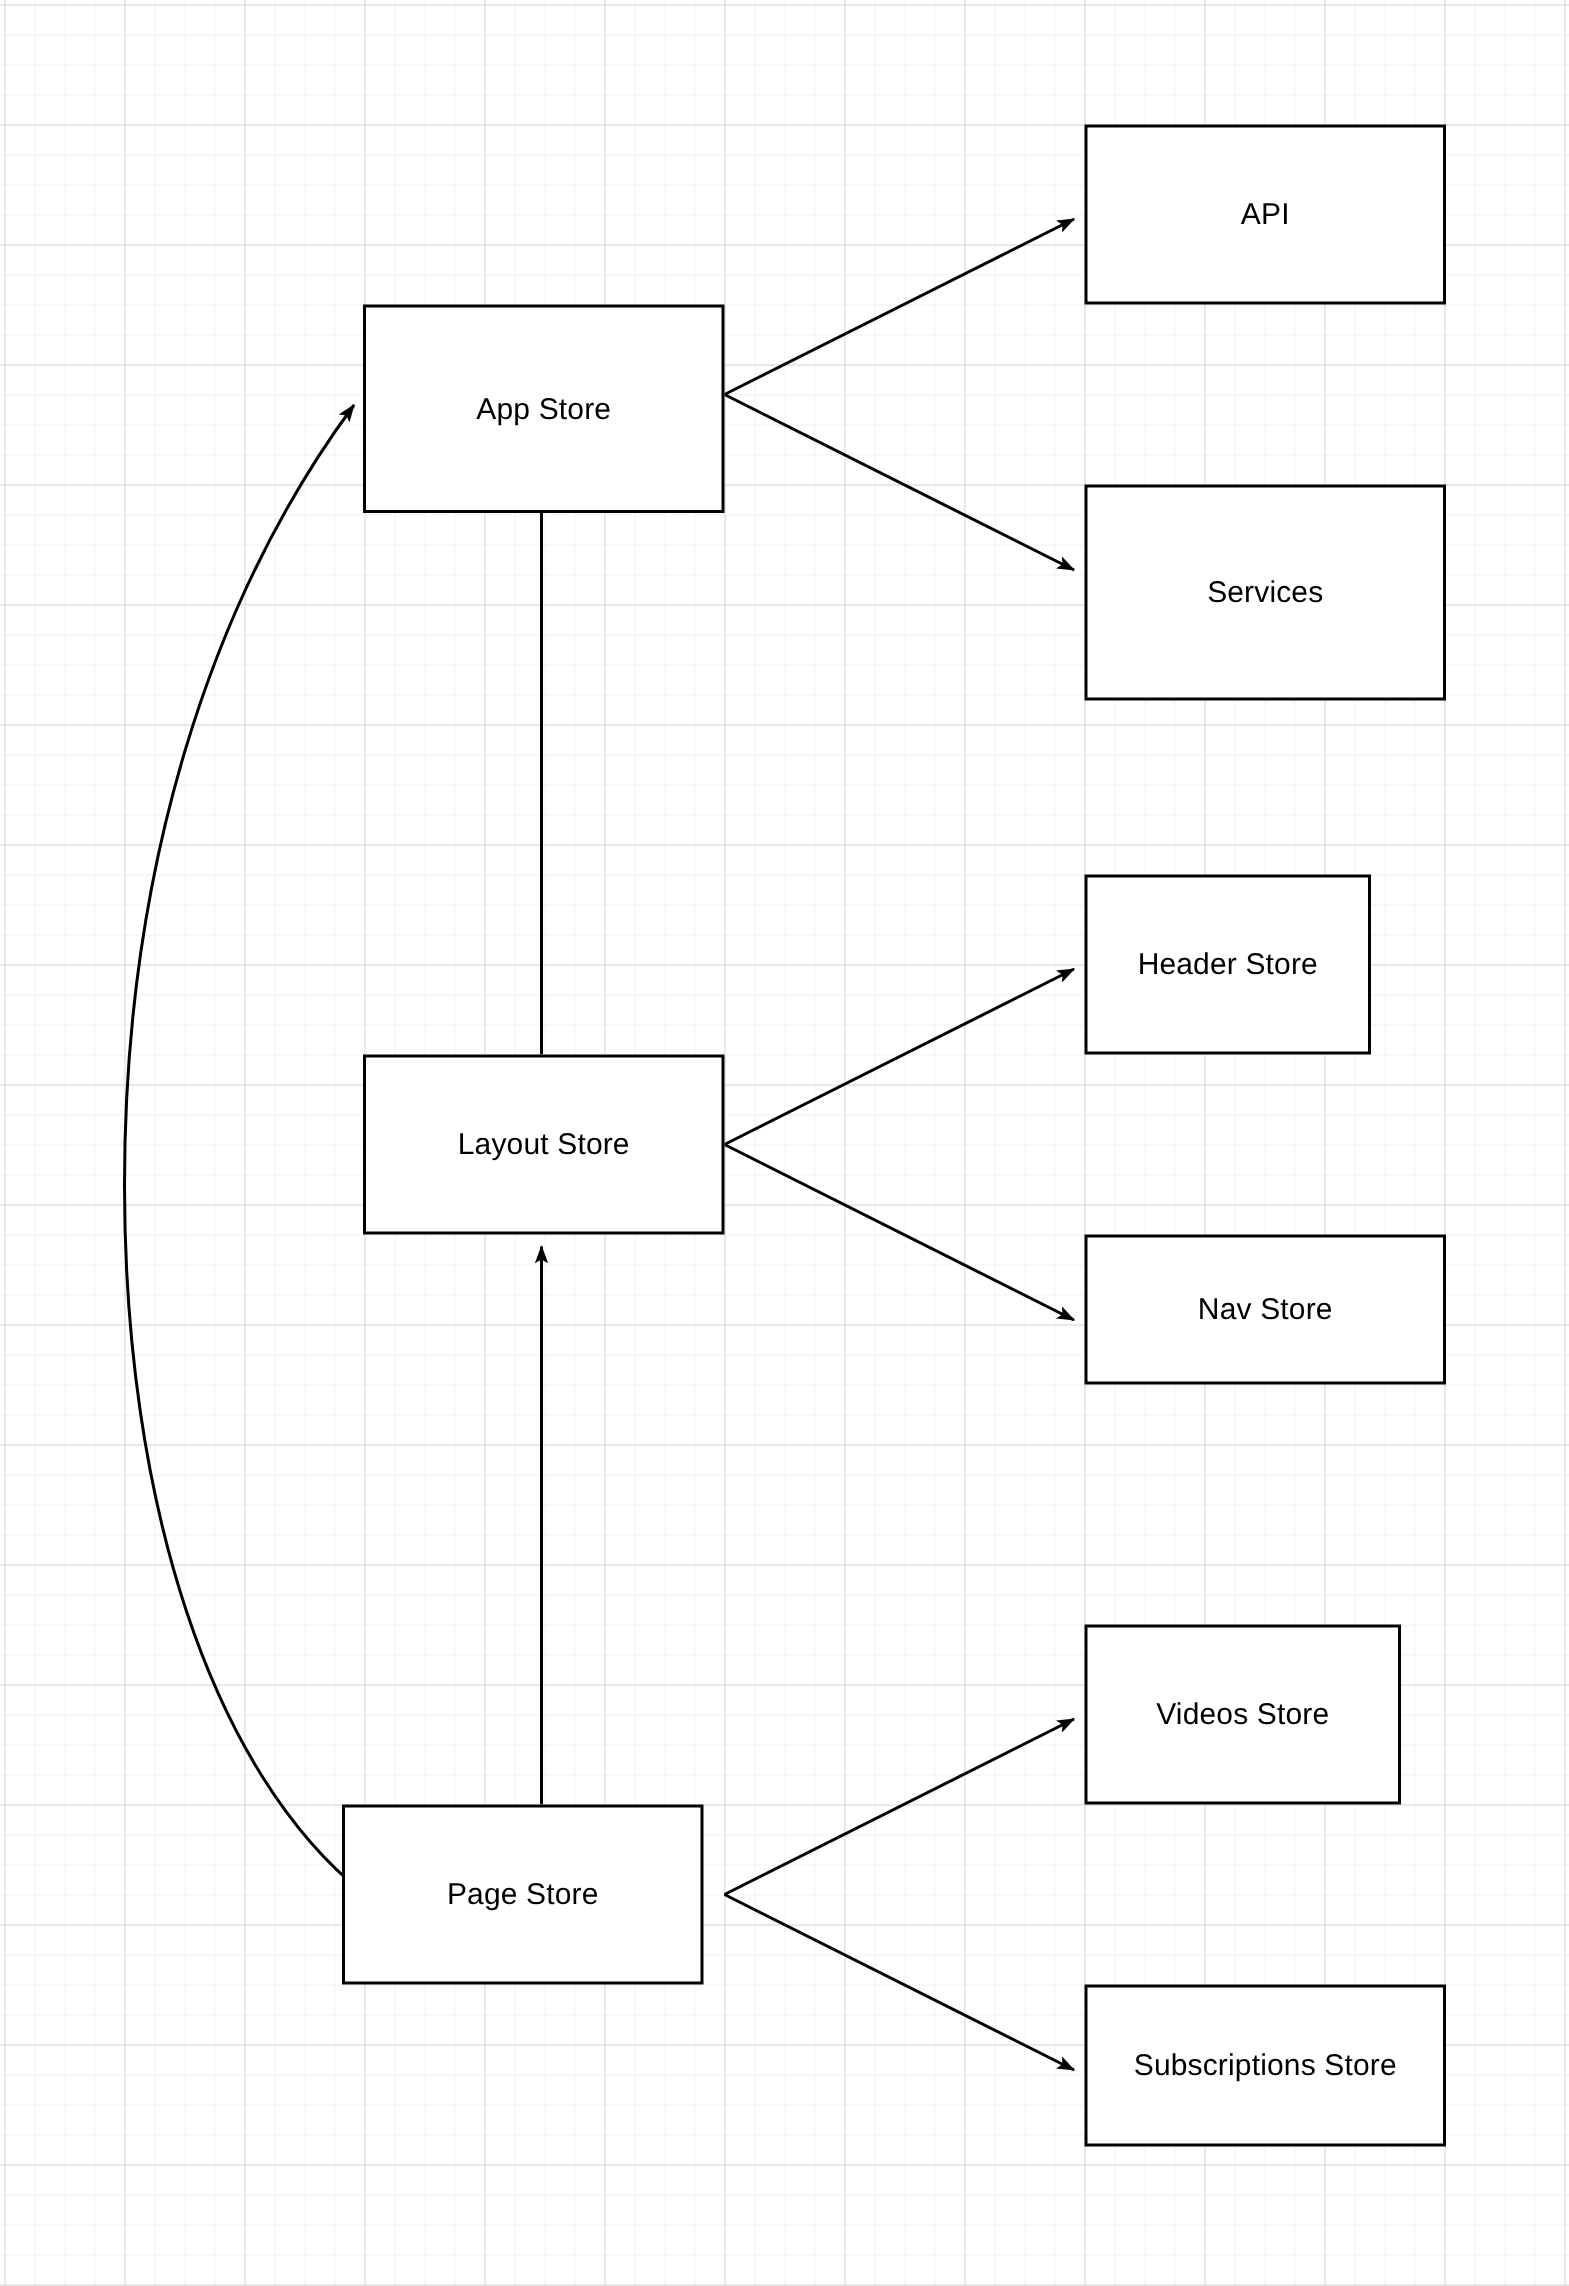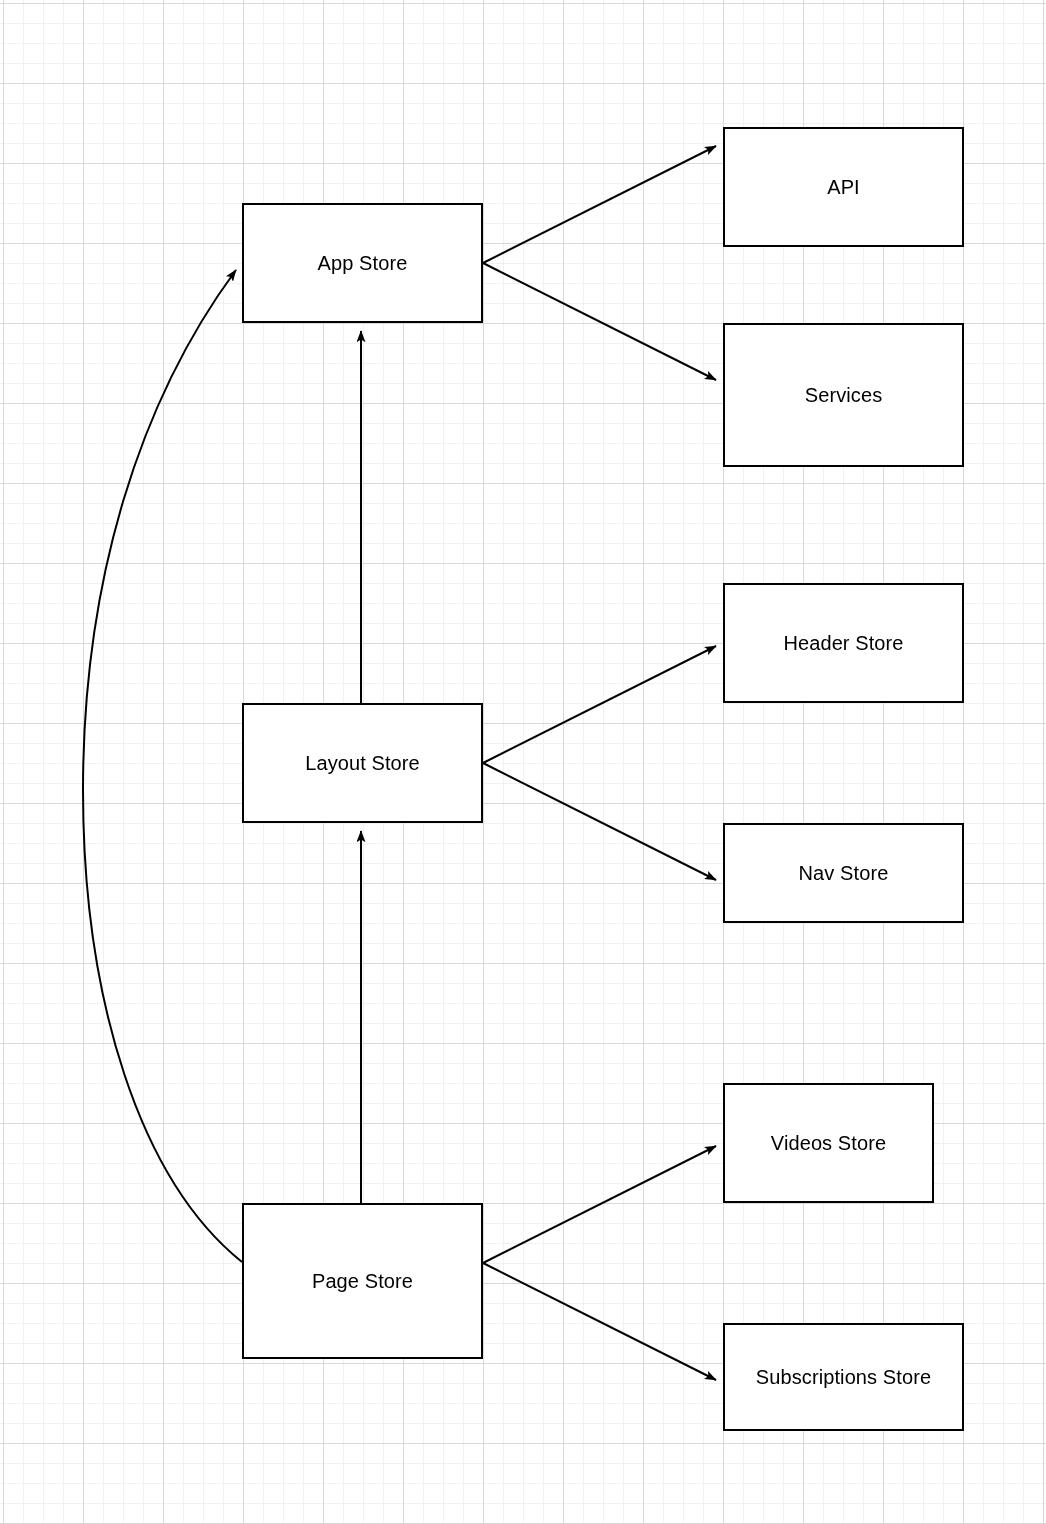--- a/index.html
+++ b/index.html
@@ -74,45 +74,45 @@
 
     <path d="M361,1203 L361,831" fill="none" stroke="#000000" stroke-width="2" marker-end="url(#arrowhead)"></path>
 
     <path d="M483,1263 L716,1146" fill="none" stroke="#000000" stroke-width="2" marker-end="url(#arrowhead)"></path>
 
     <path d="M483,1263 L716,1380" fill="none" stroke="#000000" stroke-width="2" marker-end="url(#arrowhead)"></path>
 
     <path d="M242,1262 C140,1180 83,1000 83,790 C83,580 140,400 236,270" fill="none" stroke="#000000" stroke-width="2" marker-end="url(#arrowhead)"></path>
   </svg>
 
-  <div class="node" style="left:242px; top:203px; width:241px; height:120px;">
+  <div class="node" style="left:242px; top:203px; width:241px; height:139px;">
     <span class="node-label">App Store</span>
   </div>
 
-  <div class="node" style="left:723px; top:83px; width:241px; height:120px;margin-top:44px;">
+  <div class="node" style="left:723px; top:83px; width:241px; height:120px;">
     <span class="node-label">API</span>
   </div>
 
   <div class="node" style="left:723px; top:323px; width:241px; height:144px;">
     <span class="node-label">Services</span>
   </div>
 
   <div class="node" style="left:242px; top:703px; width:241px; height:120px;">
     <span class="node-label">Layout Store</span>
   </div>
 
-  <div class="node" style="left:723px; top:583px; width:241px; height:120px;">
+  <div class="node" style="left:723px; top:583px; width:191px; height:120px;">
     <span class="node-label">Header Store</span>
   </div>
 
   <div class="node" style="left:723px; top:823px; width:241px; height:100px;">
     <span class="node-label">Nav Store</span>
   </div>
 
-  <div class="node" style="left:242px; top:1203px; width:241px; height:156px;text-align:right;">
+  <div class="node" style="left:228px; top:1203px; width:241px; height:120px;text-align:right;">
     <span class="node-label">Page Store</span>
   </div>
 
   <div class="node" style="left:723px; top:1083px; width:211px; height:120px;">
     <span class="node-label">Videos Store</span>
   </div>
 
   <div class="node" style="left:723px; top:1323px; width:241px; height:108px;">
     <span class="node-label">Subscriptions Store</span>
   </div>

